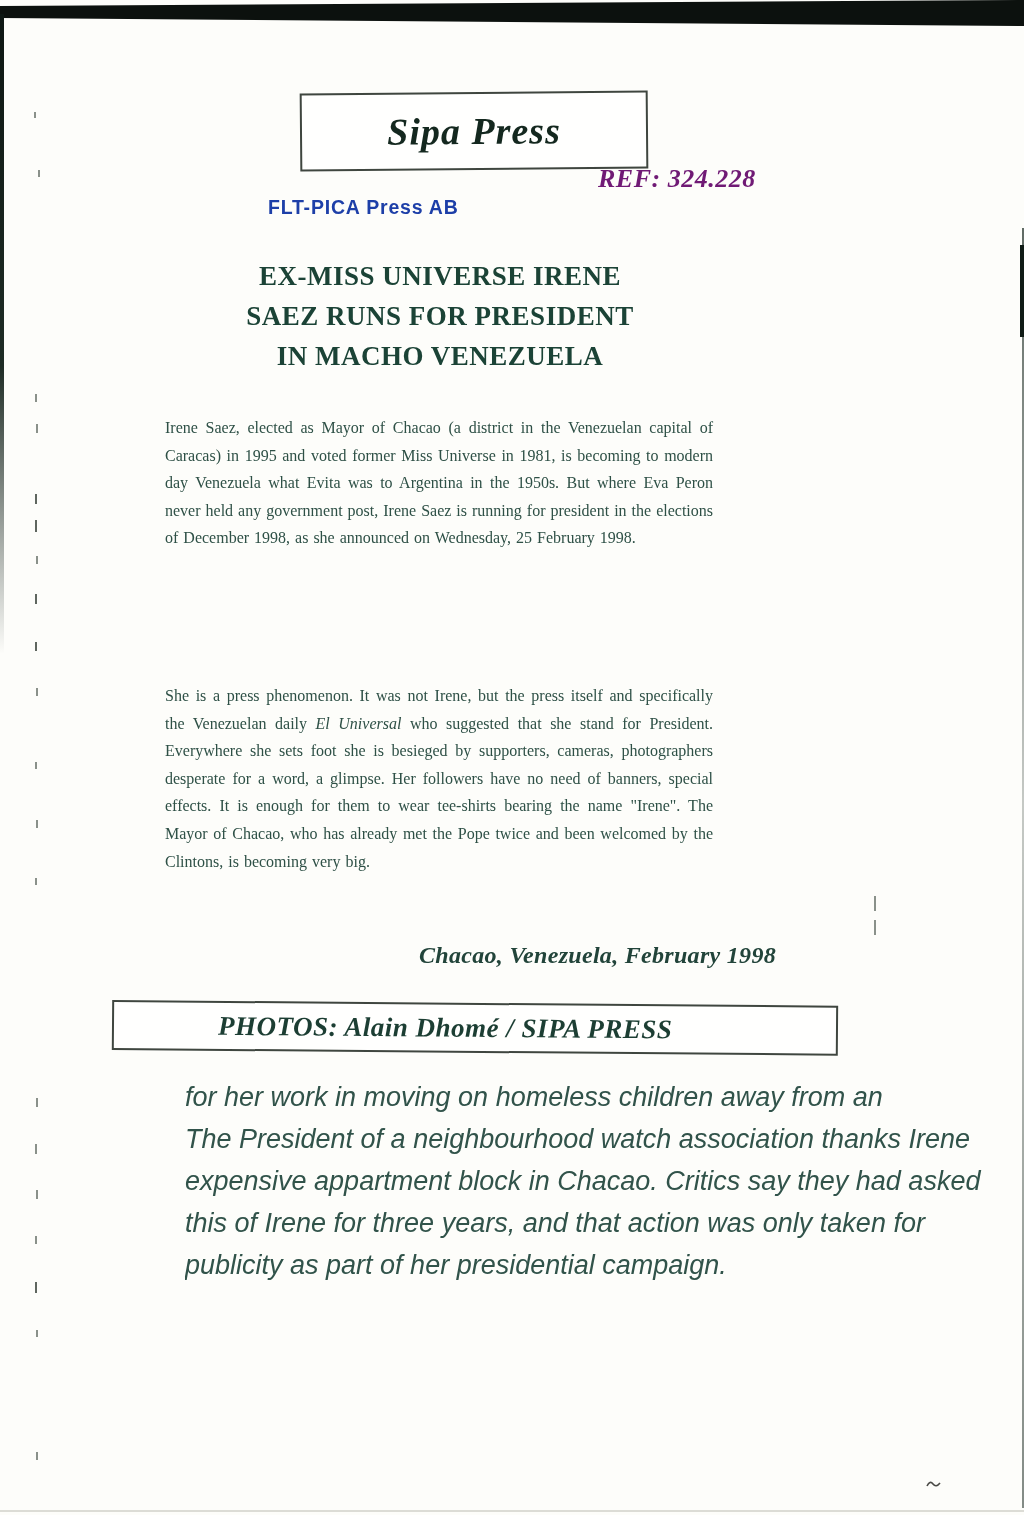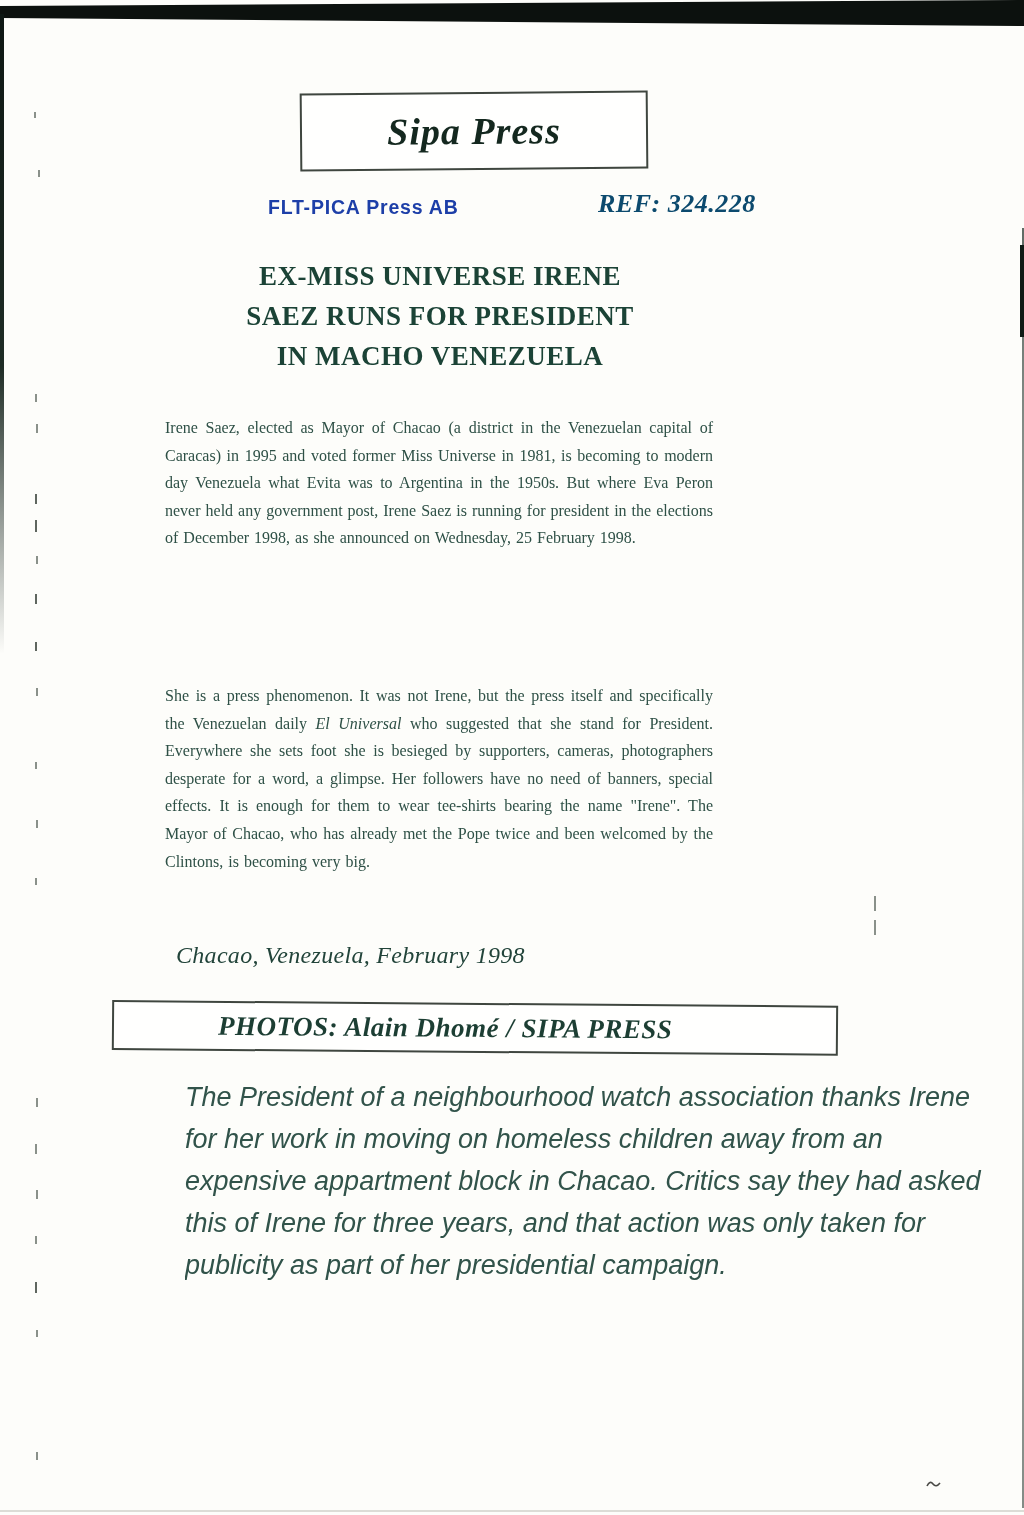--- a/index.html
+++ b/index.html
@@ -30,34 +30,34 @@
     border:2px solid #3f463f; background:#fffffe;
     display:flex; align-items:center; justify-content:center;
     transform:rotate(-0.5deg); }
   .agency-box span { font-weight:bold; font-style:italic; font-size:38px;
     color:#14281f; letter-spacing:1px; }
 
   .agency-sub { position:absolute; left:268px; top:196px;
     font-family:"Liberation Sans", sans-serif; font-weight:bold;
     font-size:19.5px; color:#1d3fa8; letter-spacing:0.8px; }
 
-  .ref { position:absolute; left:598px; top:189px; font-weight:bold; font-style:italic;
-    font-size:26px; color:#0c4a6e; letter-spacing:0.5px; }
+  .ref { position:absolute; left:598px; top:164px; font-weight:bold; font-style:italic;
+    font-size:26px; color:#701a75; letter-spacing:0.5px; }
 
   .headline { position:absolute; left:140px; top:256px; width:600px; text-align:center;
     color:#1b4336; font-weight:bold; font-size:27px; line-height:40px; letter-spacing:0.5px; }
 
   .para { position:absolute; left:165px; width:548px; font-size:16px; line-height:27.6px;
     color:#2e5046; text-align:justify; word-spacing:1px; }
   #p1 { top:414px; }
   #p2 { top:641px;margin-top:41px; }
   .em { font-style:italic; }
 
-  .dateline { position:absolute; left:176px; top:942px; width:590px; text-align:left;
-    font-weight:normal; font-style:italic; font-size:24px; color:#22443a; letter-spacing:0.3px; }
+  .dateline { position:absolute; left:186px; top:942px; width:590px; text-align:right;
+    font-weight:bold; font-style:italic; font-size:24px; color:#22443a; letter-spacing:0.3px; }
 
   .photos-box { position:absolute; left:112px; top:1000px; width:722px; height:46px;
     border:2px solid #3f463f; background:#fffffe;
     transform:rotate(0.45deg); transform-origin:left center;
     display:flex; align-items:center; }
   .photos-box span { margin-left:104px; font-weight:bold; font-style:italic;
     font-size:27px; color:#1c3e33; letter-spacing:0.5px; }
 
   .caption { position:absolute; left:185px; top:1076px; width:839px; overflow:hidden;
     font-family:"Liberation Sans", sans-serif; font-style:italic;
@@ -118,22 +118,22 @@
 
   <div class="para" id="p2"><span>She is a press phenomenon.  It was not Irene, but the press itself and specifically the Venezuelan daily </span><span class="em">El Universal</span><span> who suggested that she stand for President.  Everywhere she sets foot she is besieged by supporters, cameras, photographers desperate for a word, a glimpse.  Her followers have no need of banners, special effects.  It is enough for them to wear tee-shirts bearing the name "Irene".  The Mayor of Chacao, who has already met the Pope twice and been welcomed by the Clintons, is becoming very big.</span></div>
 
   <div class="dateline">Chacao, Venezuela, February 1998</div>
 
   <div class="photos-box">
     <span>PHOTOS:  Alain Dhomé  / SIPA PRESS</span>
   </div>
 
   <div class="caption">
+    <div>for her work in moving on homeless children away from an</div>
     <div>The President of a neighbourhood watch association thanks Irene</div>
-    <div>for her work in moving on homeless children away from an</div>
     <div>expensive appartment block in Chacao.  Critics say they had asked</div>
     <div>this of Irene for three years, and that action was only taken for</div>
     <div>publicity as part of her presidential campaign.</div>
   </div>
 
   <svg class="pen-mark" width="16" height="12">
     <path d="M1 8 Q4 2 7 6 T14 5" stroke="#4a4a46" fill="none" stroke-width="1.6"></path>
   </svg>
 
 </div>

